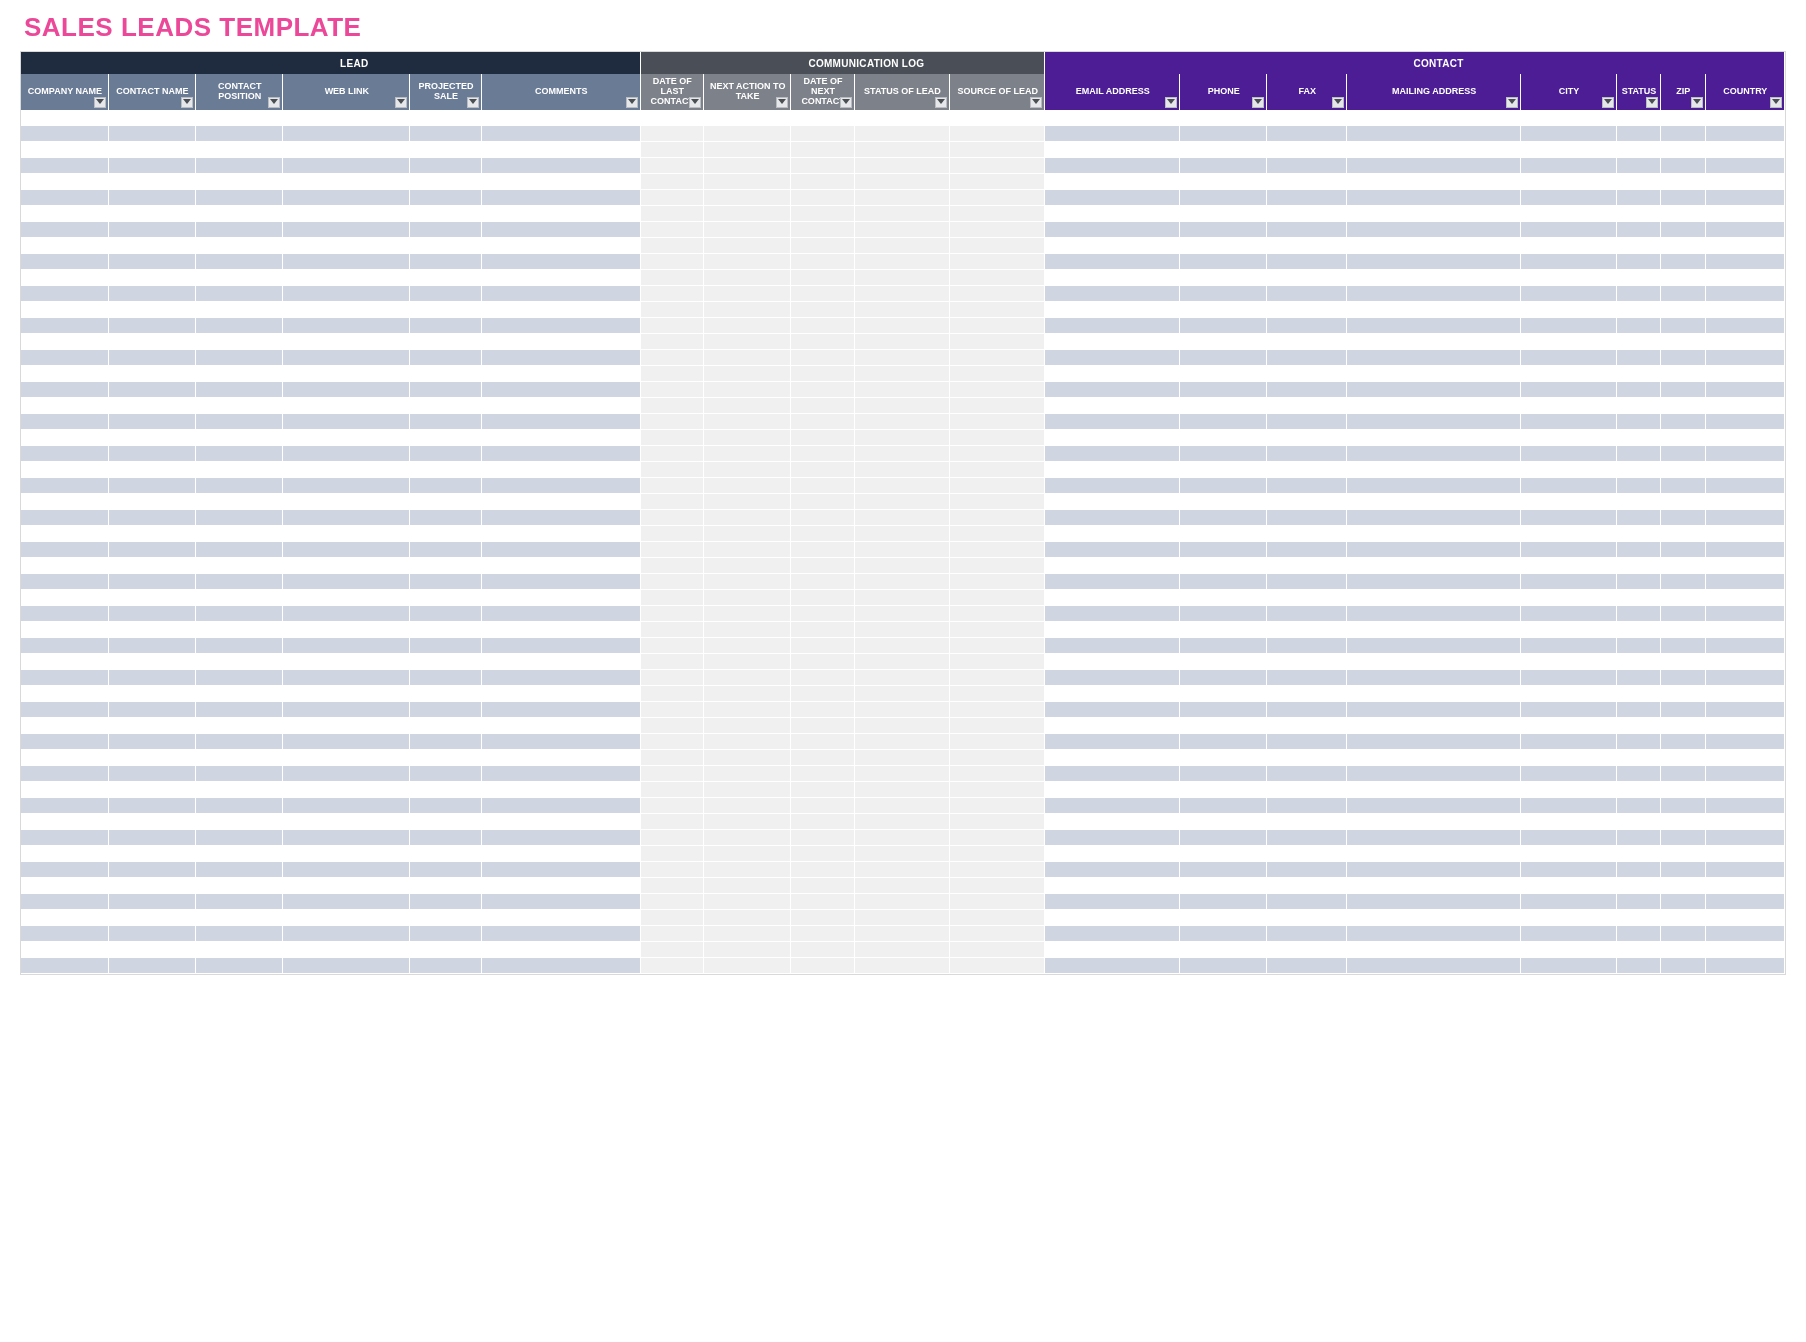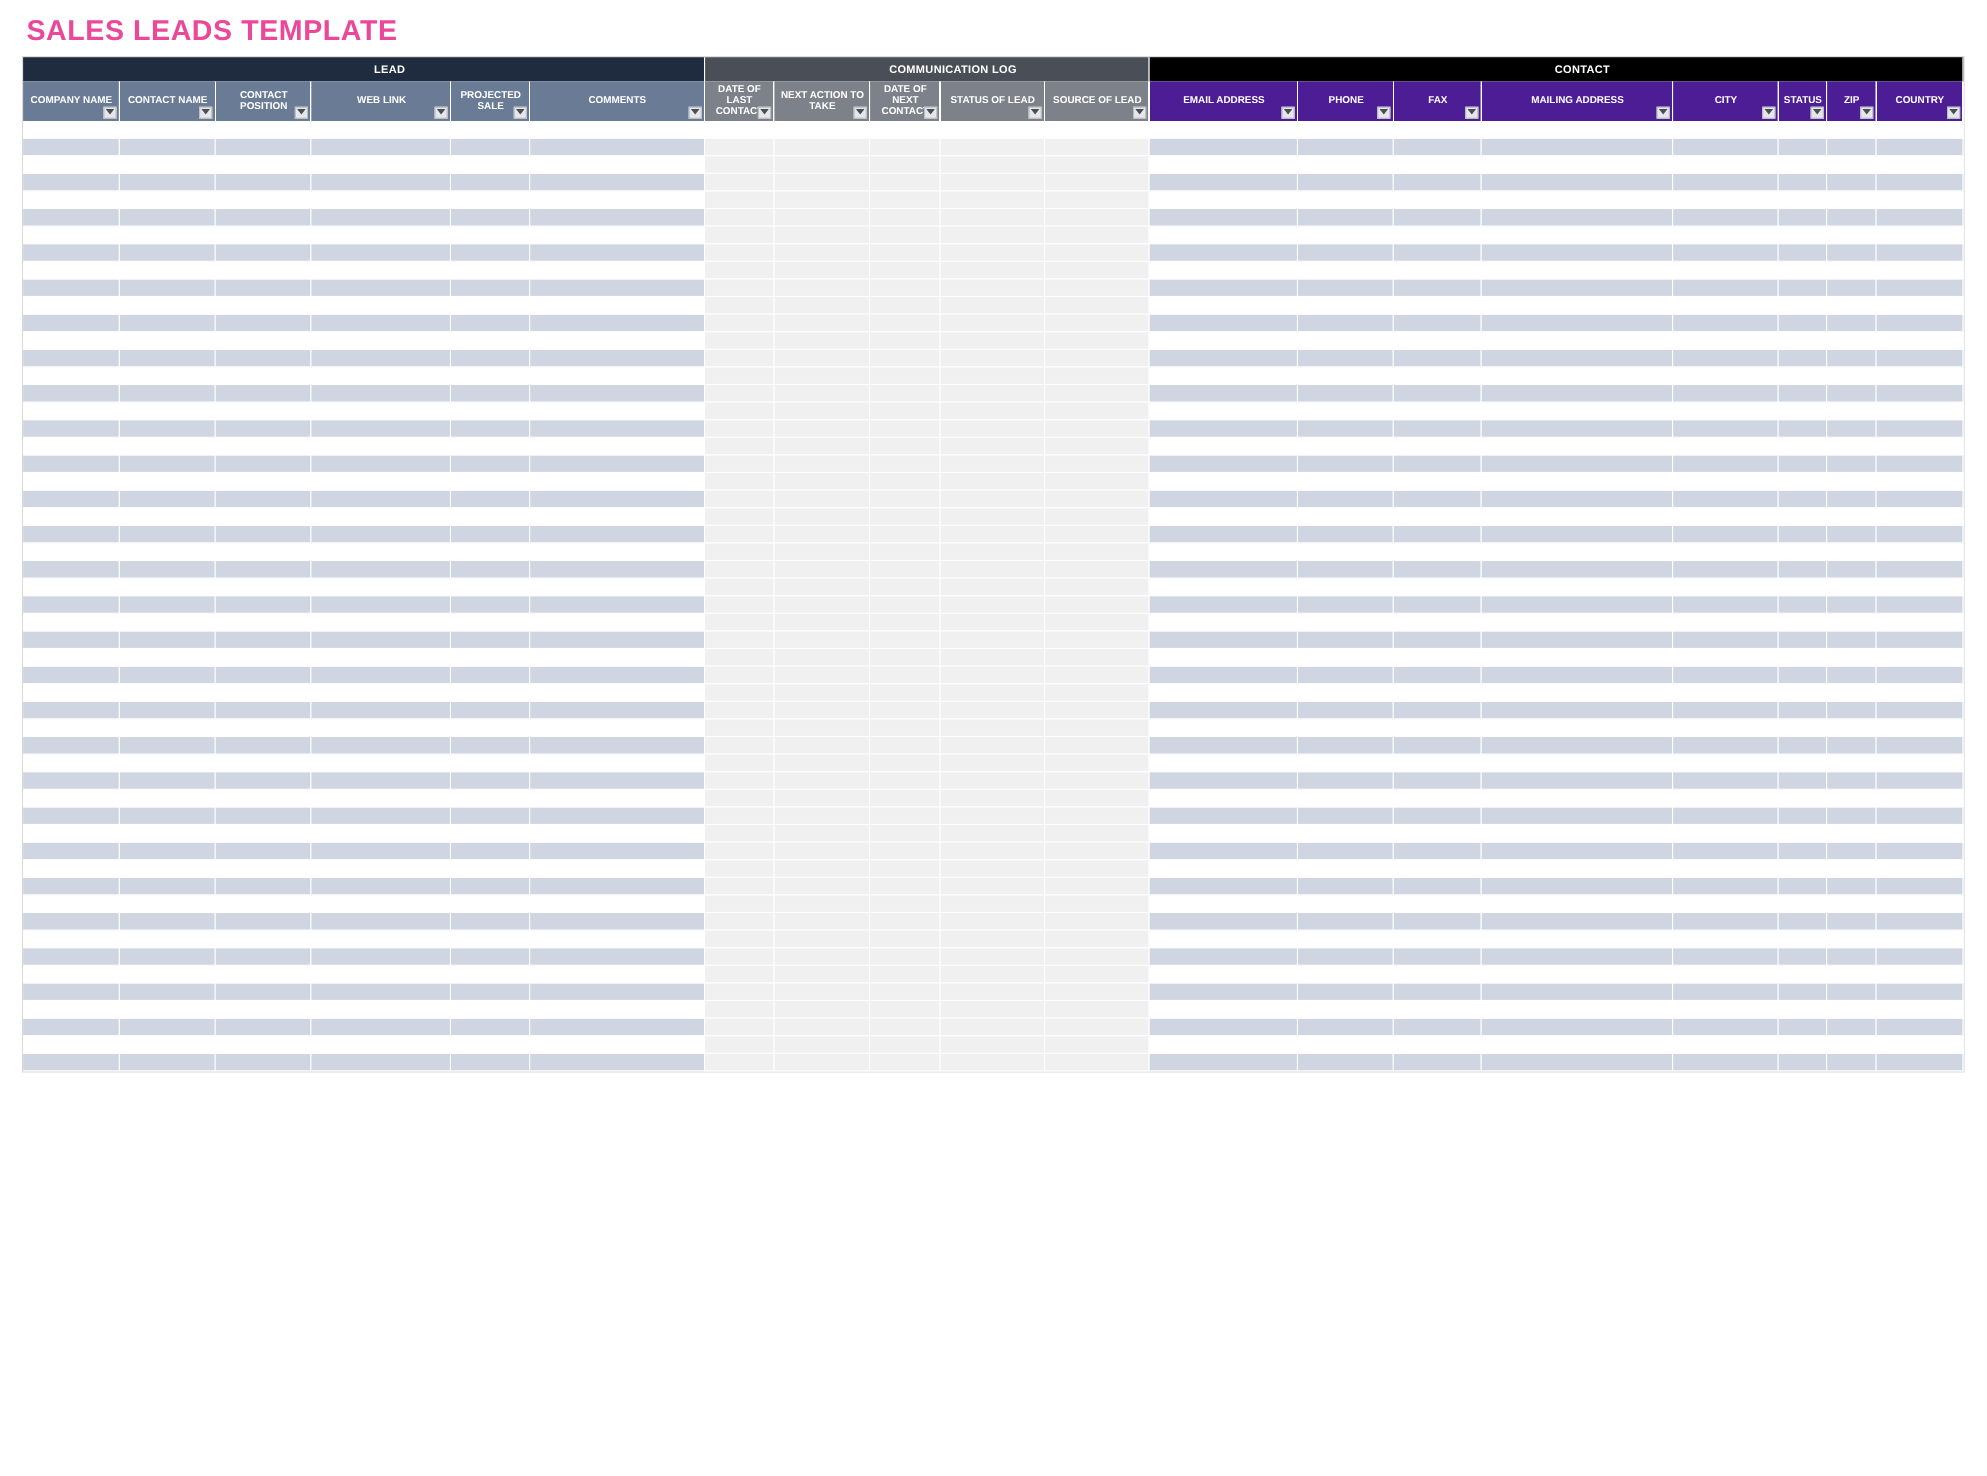--- a/index.html
+++ b/index.html
@@ -34,21 +34,21 @@
     font-size: 10px;
     font-weight: 700;
     text-align: center;
     vertical-align: middle;
     border-right: 1px solid #ffffff;
     letter-spacing: 0.3px;
     padding-left: 48px;
   }
   .grp-lead    { background: #1f2c3f; }
   .grp-comm    { background: #4a4f57; }
-  .grp-contact { background: #000000; }
+  .grp-contact { background: #4c1d95; }
 
   
   .col {
     height: 32px;
     color: #ffffff;
     font-size: 9px;
     font-weight: 700;
     padding: 3px 4px 3px 5px;
     vertical-align: middle;
     border-right: 1px solid #ffffff;

